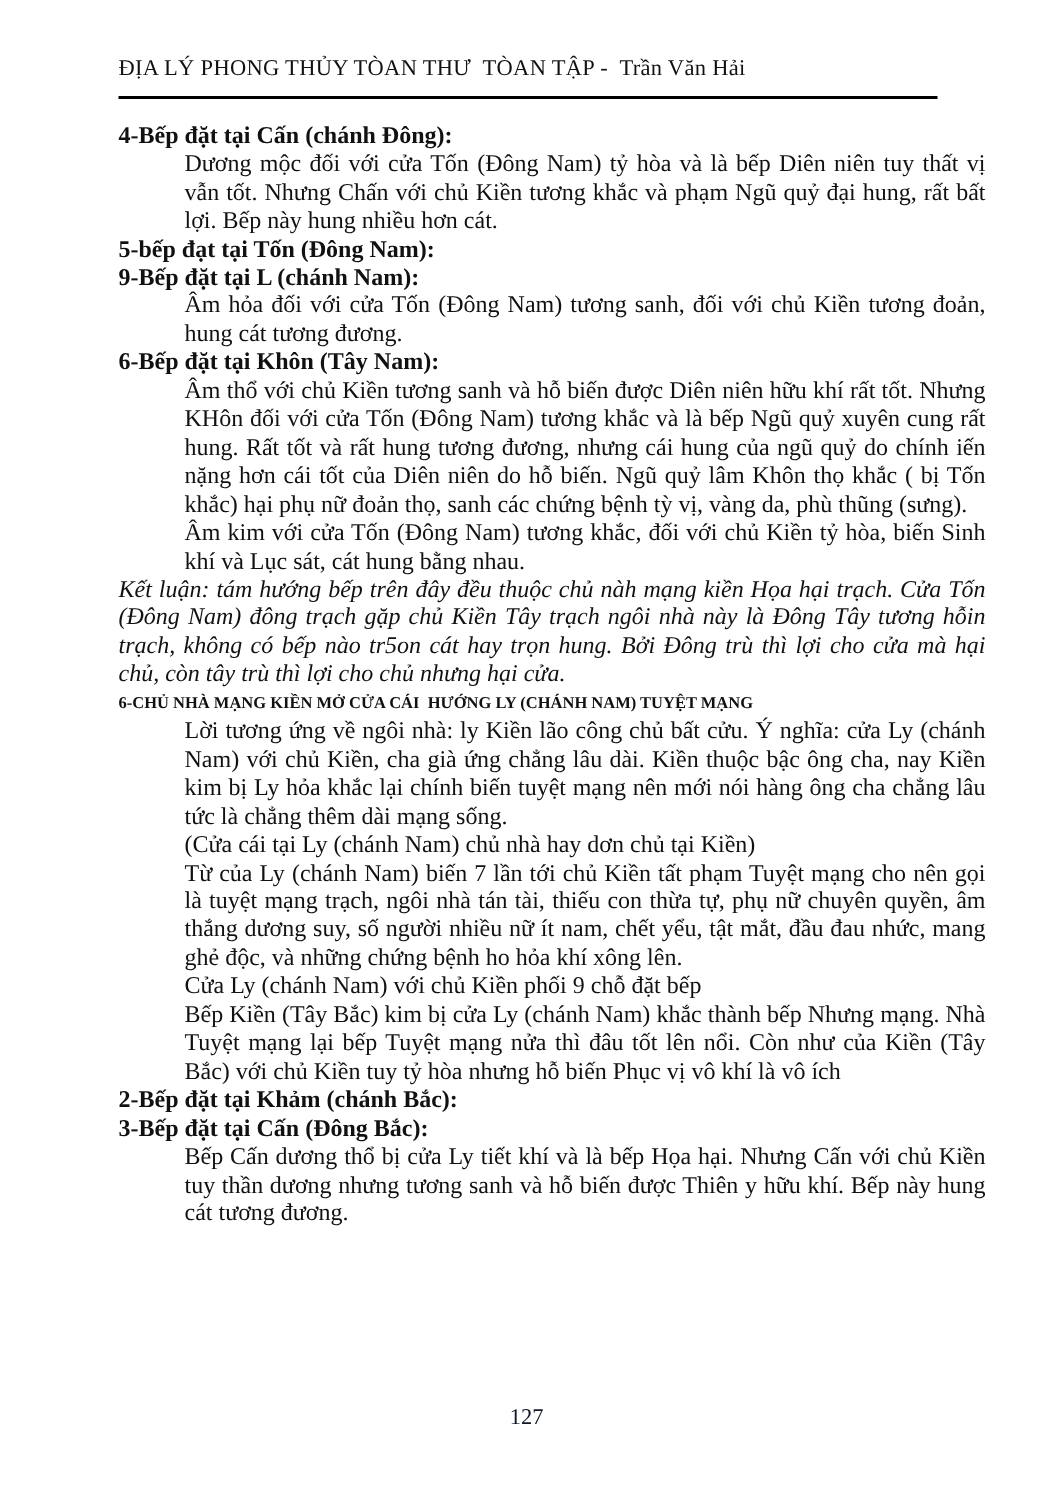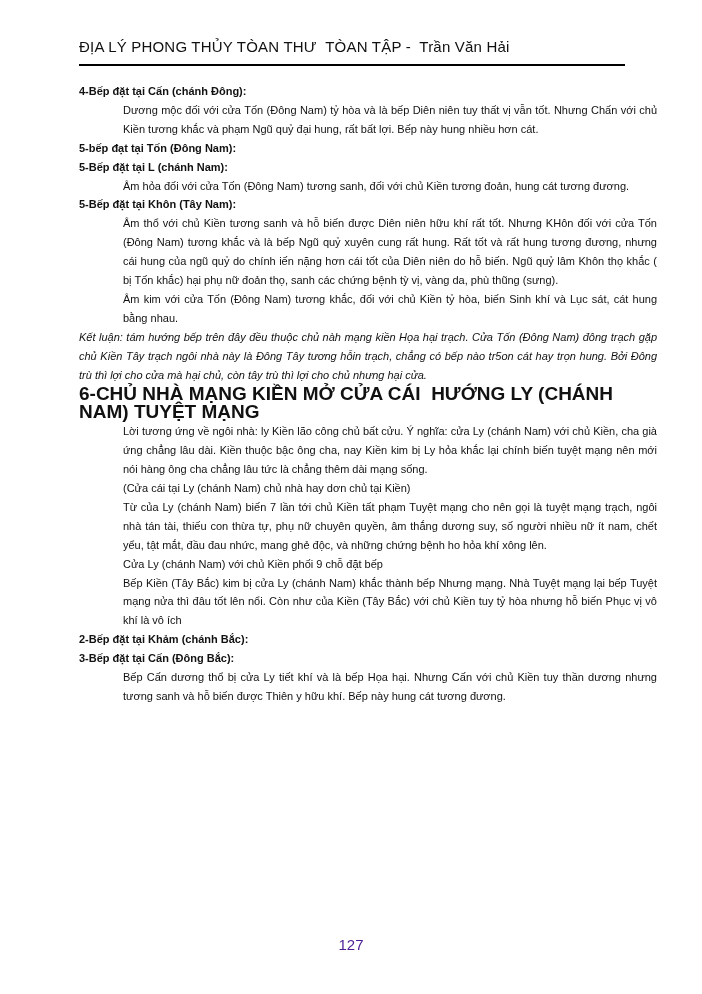--- a/index.html
+++ b/index.html
@@ -6,21 +6,21 @@
     margin: 0;
     padding: 0;
     background: #ffffff;
   }
   .page {
     position: relative;
     width: 668px;
     height: 994px;
     margin: 0 auto;
     background: #ffffff;
-    font-family: Liberation Sans, sans-serif;
+    font-family: Liberation Serif, serif;
     color: #111111;
     overflow: hidden;
     box-sizing: border-box;
   }
   .header {
     position: absolute;
     top: 38px;
     left: 62px;
     right: 60px;
   }
@@ -36,74 +36,74 @@
     border-top: 2px solid #000000;
     width: 100%;
   }
   .content {
     position: absolute;
     top: 82px;
     left: 62px;
     width: 578px;
   }
   .content .block {
-    font-size: 11px;
+    font-size: 16px;
     line-height: 18.9px;
     margin: 0;
   }
   .content .paragraph {
     text-align: justify;
     margin-left: 44px;
   }
   .content .paragraph-italic {
     text-align: justify;
     font-style: italic;
   }
   .content .heading {
     font-weight: bold;
     text-align: left;
   }
   .content .heading-major {
     font-weight: bold;
-    font-size: 19px;
+    font-size: 11px;
     text-align: left;
     white-space: pre-wrap;
   }
   .footer {
     position: absolute;
     bottom: 40px;
     left: 0;
     width: 100%;
     text-align: center;
   }
   .page-number {
     font-size: 15px;
-    color: #4c1d95;
+    color: #0f172a;
   }
 </style>
 </head>
 <body>
 
 <div class="page">
 
   <div class="header">
     <div class="header-title">ĐỊA LÝ PHONG THỦY TÒAN THƯ  TÒAN TẬP -  Trần Văn Hải</div>
     <hr class="header-rule">
   </div>
 
   <div class="content">
       <div class="block heading">4-Bếp đặt tại Cấn (chánh Đông):</div>
       <div class="block paragraph">Dương mộc đối với cửa Tốn (Đông Nam) tỷ hòa và là bếp Diên niên tuy thất vị vẫn tốt. Nhưng Chấn với chủ Kiền tương khắc và phạm Ngũ quỷ đại hung, rất bất lợi. Bếp này hung nhiều hơn cát.</div>
       <div class="block heading">5-bếp đạt tại Tốn (Đông Nam):</div>
-      <div class="block heading">5-Bếp đặt tại L (chánh Nam):</div>
+      <div class="block heading">9-Bếp đặt tại L (chánh Nam):</div>
       <div class="block paragraph">Âm hỏa đối với cửa Tốn (Đông Nam) tương sanh, đối với chủ Kiền tương đoản, hung cát tương đương.</div>
-      <div class="block heading">5-Bếp đặt tại Khôn (Tây Nam):</div>
+      <div class="block heading">6-Bếp đặt tại Khôn (Tây Nam):</div>
       <div class="block paragraph">Âm thổ với chủ Kiền tương sanh và hỗ biến được Diên niên hữu khí rất tốt. Nhưng KHôn đối với cửa Tốn (Đông Nam) tương khắc và là bếp Ngũ quỷ xuyên cung rất hung. Rất tốt và rất hung tương đương, nhưng cái hung của ngũ quỷ do chính iến nặng hơn cái tốt của Diên niên do hỗ biến. Ngũ quỷ lâm Khôn thọ khắc ( bị Tốn khắc) hại phụ nữ đoản thọ, sanh các chứng bệnh tỳ vị, vàng da, phù thũng (sưng).</div>
       <div class="block paragraph">Âm kim với cửa Tốn (Đông Nam) tương khắc, đối với chủ Kiền tỷ hòa, biến Sinh khí và Lục sát, cát hung bằng nhau.</div>
-      <div class="block paragraph-italic">Kết luận: tám hướng bếp trên đây đều thuộc chủ nàh mạng kiền Họa hại trạch. Cửa Tốn (Đông Nam) đông trạch gặp chủ Kiền Tây trạch ngôi nhà này là Đông Tây tương hỗin trạch, chẳng có bếp nào tr5on cát hay trọn hung. Bởi Đông trù thì lợi cho cửa mà hại chủ, còn tây trù thì lợi cho chủ nhưng hại cửa.</div>
+      <div class="block paragraph-italic">Kết luận: tám hướng bếp trên đây đều thuộc chủ nàh mạng kiền Họa hại trạch. Cửa Tốn (Đông Nam) đông trạch gặp chủ Kiền Tây trạch ngôi nhà này là Đông Tây tương hỗin trạch, không có bếp nào tr5on cát hay trọn hung. Bởi Đông trù thì lợi cho cửa mà hại chủ, còn tây trù thì lợi cho chủ nhưng hại cửa.</div>
       <div class="block heading-major">6-CHỦ NHÀ MẠNG KIỀN MỞ CỬA CÁI  HƯỚNG LY (CHÁNH NAM) TUYỆT MẠNG</div>
       <div class="block paragraph">Lời tương ứng về ngôi nhà: ly Kiền lão công chủ bất cửu. Ý nghĩa: cửa Ly (chánh Nam) với chủ Kiền, cha già ứng chẳng lâu dài. Kiền thuộc bậc ông cha, nay Kiền kim bị Ly hỏa khắc lại chính biến tuyệt mạng nên mới nói hàng ông cha chẳng lâu tức là chẳng thêm dài mạng sống.</div>
       <div class="block paragraph">(Cửa cái tại Ly (chánh Nam) chủ nhà hay dơn chủ tại Kiền)</div>
       <div class="block paragraph">Từ của Ly (chánh Nam) biến 7 lần tới chủ Kiền tất phạm Tuyệt mạng cho nên gọi là tuyệt mạng trạch, ngôi nhà tán tài, thiếu con thừa tự, phụ nữ chuyên quyền, âm thắng dương suy, số người nhiều nữ ít nam, chết yểu, tật mắt, đầu đau nhức, mang ghẻ độc, và những chứng bệnh ho hỏa khí xông lên.</div>
       <div class="block paragraph">Cửa Ly (chánh Nam) với chủ Kiền phối 9 chỗ đặt bếp</div>
       <div class="block paragraph">Bếp Kiền (Tây Bắc) kim bị cửa Ly (chánh Nam) khắc thành bếp Nhưng mạng. Nhà Tuyệt mạng lại bếp Tuyệt mạng nửa thì đâu tốt lên nổi. Còn như của Kiền (Tây Bắc) với chủ Kiền tuy tỷ hòa nhưng hỗ biến Phục vị vô khí là vô ích</div>
       <div class="block heading">2-Bếp đặt tại Khảm (chánh Bắc):</div>
       <div class="block heading">3-Bếp đặt tại Cấn (Đông Bắc):</div>
       <div class="block paragraph">Bếp Cấn dương thổ bị cửa Ly tiết khí và là bếp Họa hại. Nhưng Cấn với chủ Kiền tuy thần dương nhưng tương sanh và hỗ biến được Thiên y hữu khí. Bếp này hung cát tương đương.</div>
     </div>

